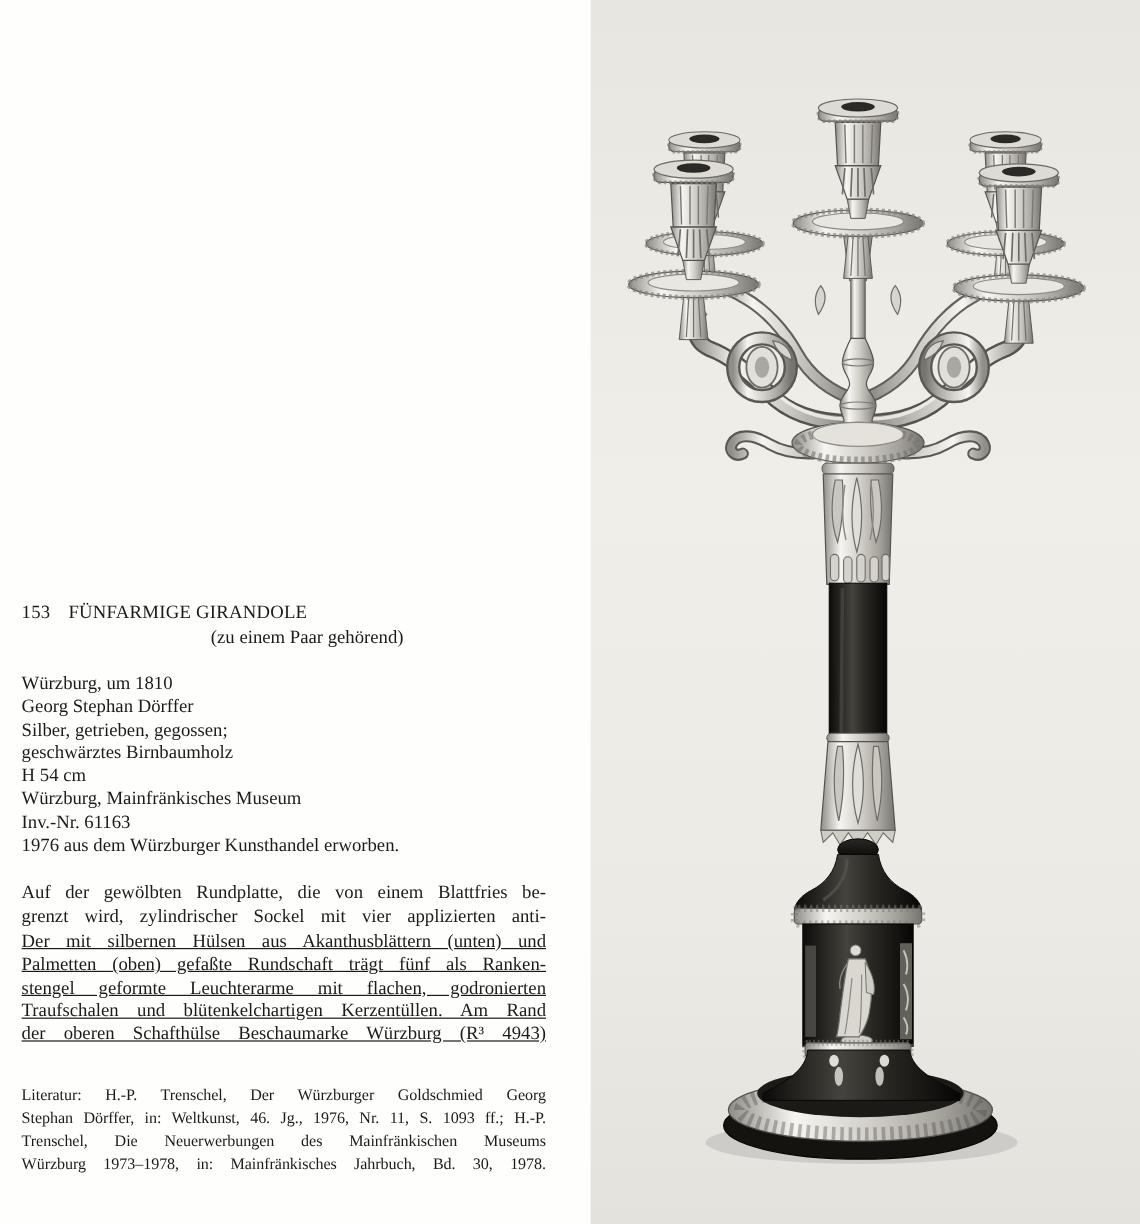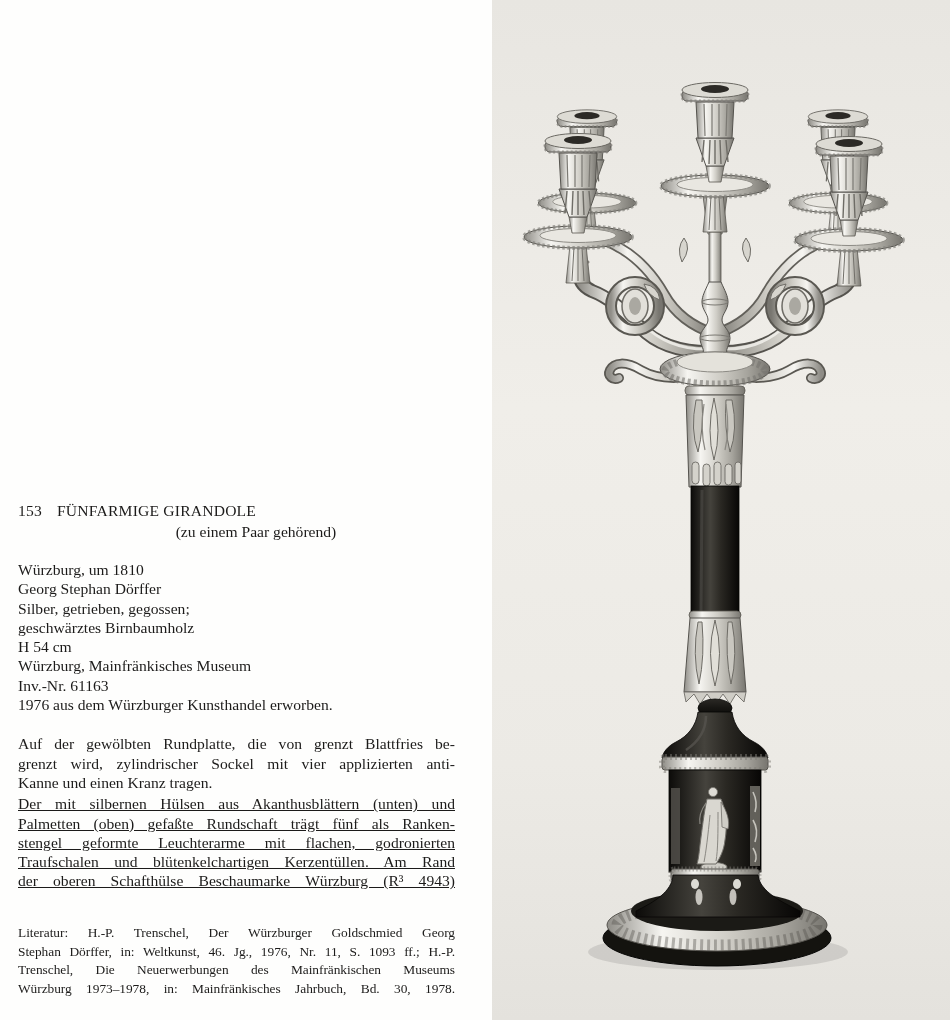--- a/index.html
+++ b/index.html
@@ -39,23 +39,22 @@
     <div>Georg Stephan Dörffer</div>
     <div>Silber, getrieben, gegossen;</div>
     <div>geschwärztes Birnbaumholz</div>
     <div>H 54 cm</div>
     <div>Würzburg, Mainfränkisches Museum</div>
     <div>Inv.-Nr. 61163</div>
     <div>1976 aus dem Würzburger Kunsthandel erworben.</div>
   </div>
 
   <div class="descr">
-    <div class="jline">Auf der gewölbten Rundplatte, die von grenzt Blattfries be-</div>
+    <div class="jline">Auf der gewölbten Rundplatte, die von einem Blattfries be-</div>
     <div class="jline">grenzt wird, zylindrischer Sockel mit vier applizierten anti-</div>
-    <div class="jline last">Kanne und einen Kranz tragen.</div>
   </div>
 
   <div class="descr par2">
     <div class="jline">Der mit silbernen Hülsen aus Akanthusblättern (unten) und</div>
     <div class="jline">Palmetten (oben) gefaßte Rundschaft trägt fünf als Ranken-</div>
     <div class="jline">stengel geformte Leuchterarme mit flachen, godronierten</div>
     <div class="jline">Traufschalen und blütenkelchartigen Kerzentüllen. Am Rand</div>
     <div class="jline">der oberen Schafthülse Beschaumarke Würzburg (R³ 4943)</div>
   </div>
 

